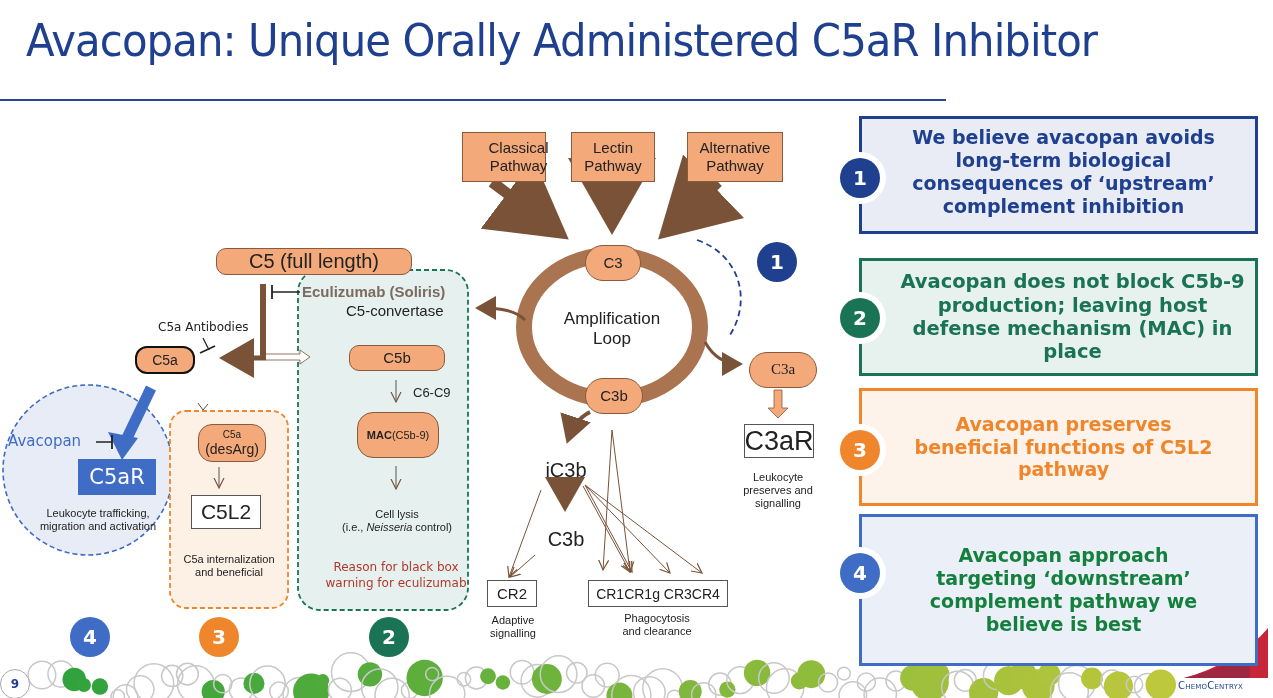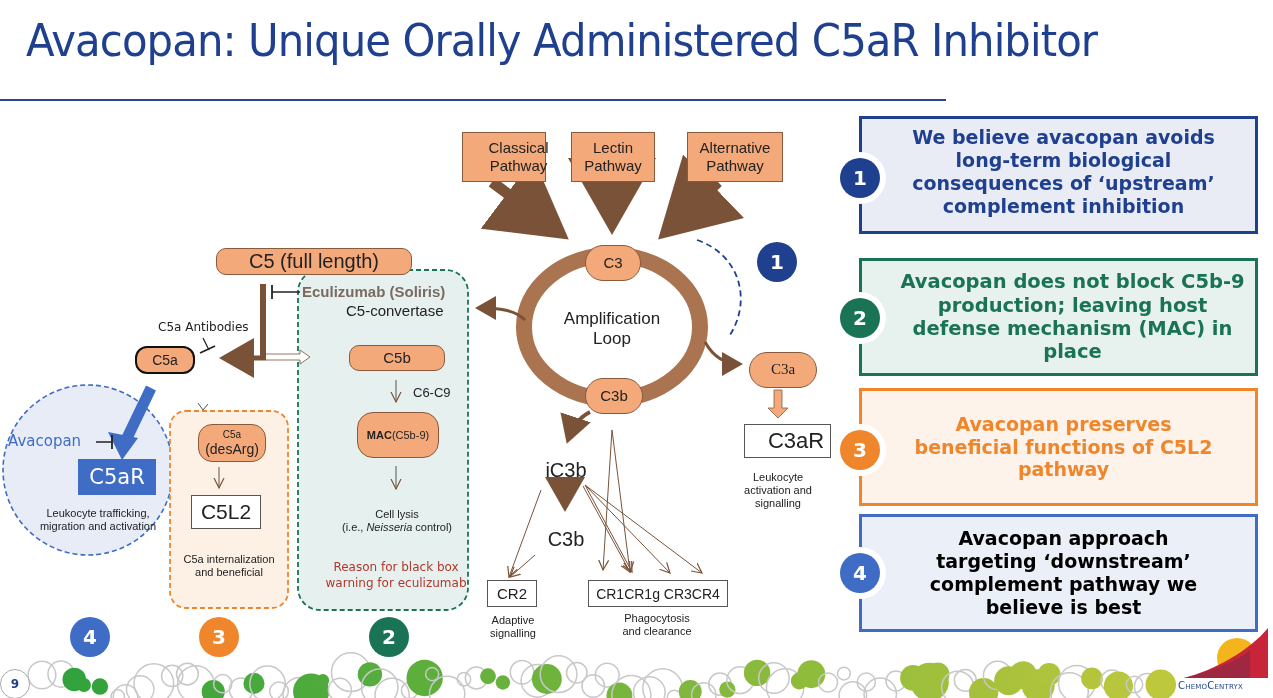--- a/index.html
+++ b/index.html
@@ -187,23 +187,23 @@
 <div class="pathbox" style="left:679px;top:132px;width:94px;height:48px;margin-left:8px;">
     <span style="white-space:pre-line;">Alternative
 Pathway</span>
   </div>
 
 <div class="pill" style="left:585px;top:245px;width:54px;height:34px;border-radius:18px;font-size:15px;">C3</div>
 <div class="lbl" style="left:552px;top:309px;width:120px;font-size:17px;white-space:pre-line;">Amplification
 Loop</div>
 <div class="pill" style="left:585px;top:378px;width:56px;height:34px;border-radius:18px;font-size:15px;">C3b</div>
 <div class="pill" style="left:749px;top:352px;width:66px;height:34px;border-radius:18px;font-size:15px;font-family:Liberation Serif, serif;">C3a</div>
-<div class="rbox" style="left:744px;top:424px;width:68px;height:32px;font-size:22px;padding-left:17px;">C3aR</div>
+<div class="rbox" style="left:744px;top:424px;width:68px;height:32px;font-size:27px;">C3aR</div>
 <div class="lbl" style="left:729px;top:471px;width:98px;font-size:11px;white-space:pre-line;">Leukocyte
-activation and
+preserves and
 signalling</div>
 
 <div class="lbl" style="left:530px;top:458px;width:72px;font-size:20px;">iC3b</div>
 <div class="lbl" style="left:530px;top:527px;width:72px;font-size:20px;">C3b</div>
 <div class="rbox" style="left:487px;top:580px;width:48px;height:25px;font-size:15px;">CR2</div>
 <div class="lbl" style="left:478px;top:614px;width:70px;font-size:11px;white-space:pre-line;">Adaptive
 signalling</div>
 <div class="rbox" style="left:588px;top:580px;width:138px;height:25px;font-size:14px;">CR1CR1g CR3CR4</div>
 <div class="lbl" style="left:600px;top:612px;width:114px;font-size:11px;white-space:pre-line;">Phagocytosis
 and clearance</div>
@@ -253,19 +253,19 @@
 <div class="callout" style="top:258px;height:118px;border-color:#1a7355;background:#e7f1ee;color:#1a7355;font-size:19.5px;padding:0 6px 0 34px;">
     <span>Avacopan does not block C5b-9 production; leaving host defense mechanism (MAC) in place</span>
   </div>
 <div class="cbadge" style="top:298px;background:#1a7355;">2</div>
 
 <div class="callout" style="top:388px;height:118px;border-color:#f0862c;background:#fdf3ea;color:#f0862c;font-size:19px;padding:0 40px 0 50px;">
     <span>Avacopan preserves beneficial functions of  C5L2 pathway</span>
   </div>
 <div class="cbadge" style="top:430px;background:#f0862c;">3</div>
 
-<div class="callout" style="top:514px;height:118px;border-color:#3f6cc4;background:#ebeff8;color:#000000;font-size:19px;padding:0 40px 0 50px;">
+<div class="callout" style="top:514px;height:152px;border-color:#3f6cc4;background:#ebeff8;color:#15803d;font-size:19px;padding:0 40px 0 50px;">
     <span>Avacopan approach targeting ‘downstream’ complement pathway we believe is best</span>
   </div>
 <div class="cbadge" style="top:553px;background:#3f6cc4;">4</div>
 
 <div class="abs" style="left:0;top:669px;width:28px;height:28px;border:1px solid #aaa;border-radius:50%;background:#fff;display:flex;align-items:center;justify-content:center;font-size:12px;font-weight:bold;color:#1f3f8f;font-family:'DejaVu Sans',sans-serif;">9</div>
 <div class="abs" style="left:1178px;top:680px;font-size:10px;color:#1f3f8f;font-variant:small-caps;font-family:'DejaVu Sans',sans-serif;letter-spacing:0.2px;">ChemoCentryx</div>
 
 </body></html>

